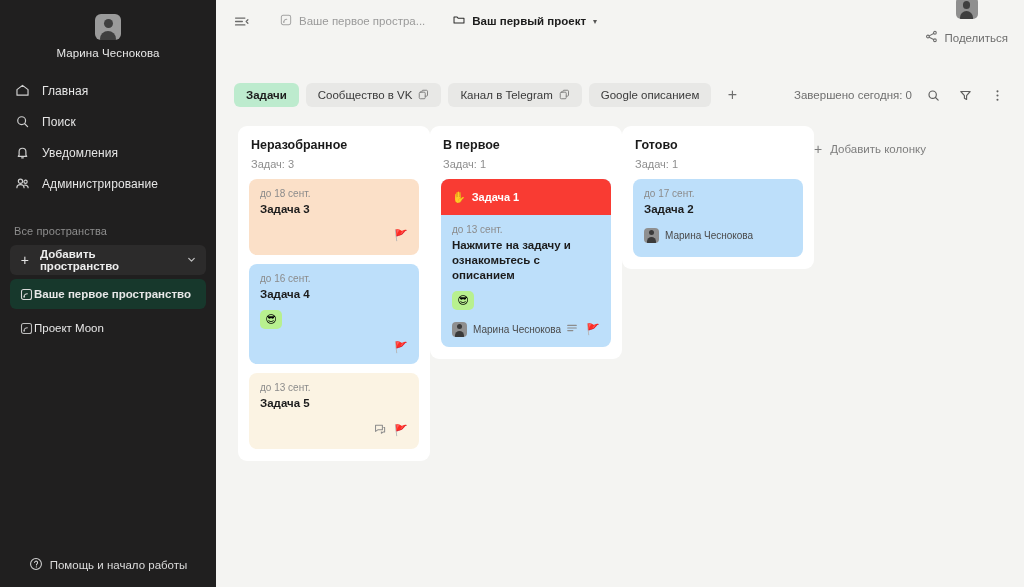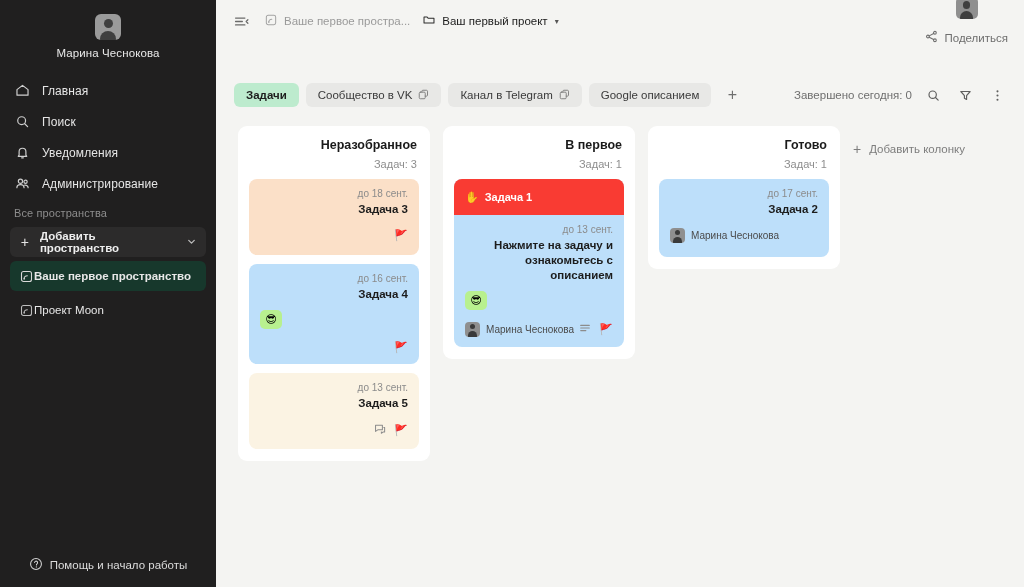--- a/index.html
+++ b/index.html
@@ -41,21 +41,21 @@
   .sb-nav { margin-top: 16px; }
   .sb-item {
     display: flex; align-items: center; gap: 11px;
     height: 31px; padding: 0 14px; color: #e5e5e5;
     font-size: 12px; cursor: pointer; letter-spacing: .1px;
   }
   .sb-item .ico { width: 17px; height: 17px; flex: 0 0 17px; display:block; }
   .sb-item .ico svg { display:block; }
   .sb-sect-label {
     color: #8d8d8d; font-size: 11px; padding: 0 14px;
-    margin-top: 8px; margin-bottom: 8px; letter-spacing: .1px;
+    margin-top: 26px; margin-bottom: 8px; letter-spacing: .1px;
   }
   .sb-add {
     margin: 0 10px; height: 30px; border-radius: 6px;
     background: #2c2b2b; display: flex; align-items: center;
     padding: 0 9px; gap: 9px; color: #ededed; font-size: 11.5px;
     font-weight: bold; cursor: pointer;
   }
   .sb-add .plus { font-size: 14px; font-weight: 400; width: 12px; text-align:center; color:#e5e5e5;}
   .sb-add .chev { margin-left: auto; opacity: .85; }
   .sb-space {
@@ -69,33 +69,33 @@
     position: absolute; bottom: 14px; left: 0; right: 0;
     display: flex; align-items: center; justify-content: center;
     gap: 7px; color: #dcdcdc; font-size: 11.5px; cursor: pointer;
   }
 
   
   .main { flex: 1; height: 587px; background: #f4f4f2; display: flex; flex-direction: column; }
 
   .topbar {
     height: 42px; display: flex; align-items: center;
-    padding: 0 16px 0 14px; gap: 12px;
+    padding: 0 16px 0 14px; gap: 27px;
   }
   .icon-btn {
     width: 22px; height: 22px; display: flex; align-items: center;
     justify-content: center; cursor: pointer; color: #6a6a6a;
     flex: 0 0 auto;
   }
   .crumb {
     display: flex; align-items: center; gap: 6px;
     font-size: 11.5px; cursor: pointer; white-space: nowrap;
   }
   .crumb.muted { color: #9a9a9a; }
-  .crumb.current { color: #1b1b1b; font-weight: normal; }
+  .crumb.current { color: #1b1b1b; font-weight: bold; }
   .crumb .caret { font-size: 8px; color: #555; margin-left: 1px; }
   .topbar-right { margin-left: auto; display: flex; align-items: center; gap: 11px; flex-direction: column; }
   .tb-avatar {
     width: 22px; height: 22px; border-radius: 5px; background: #8f8f8f;
     position: relative; overflow: hidden; cursor: pointer; flex:0 0 22px;
   }
   .tb-avatar .head { width: 7.5px; height: 7.5px; border-radius: 50%; background:#3f3f3f; position:absolute; top:4px; left:7.2px;}
   .tb-avatar .body { width: 13px; height: 8px; border-radius: 7px 7px 0 0; background:#3f3f3f; position:absolute; bottom:0; left:4.5px;}
   .share {
     display: flex; align-items: center; gap: 6px;
@@ -118,21 +118,21 @@
     width: 22px; height: 22px; display: flex; align-items: center;
     justify-content: center; color: #6f6f6f; font-size: 16px; cursor: pointer;
     margin-left: 3px;
   }
   .tabbar-right { margin-left: auto; display: flex; align-items: center; gap: 10px; text-align: right; }
   .done-today { font-size: 11.5px; color: #6e6e6e; white-space: nowrap; }
 
   
   .board {
     flex: 1; display: flex; align-items: flex-start;
-    gap: 13px; padding: 14px 16px 8px 22px; overflow: hidden; text-align: right;
+    padding: 14px 16px 8px 22px; overflow: hidden;
   }
   .column {
     width: 192px; flex: 0 0 192px; background: #fff;
     border-radius: 9px; padding: 12px 11px 12px 11px;
     display: flex; flex-direction: column; gap: 9px;
   }
   .col-head { padding: 0 2px; }
   .col-title { font-size: 12.5px; font-weight: bold; color: #1a1a1a; }
   .col-count { font-size: 11px; color: #8e8e8e; margin-top: 6px; }
 

